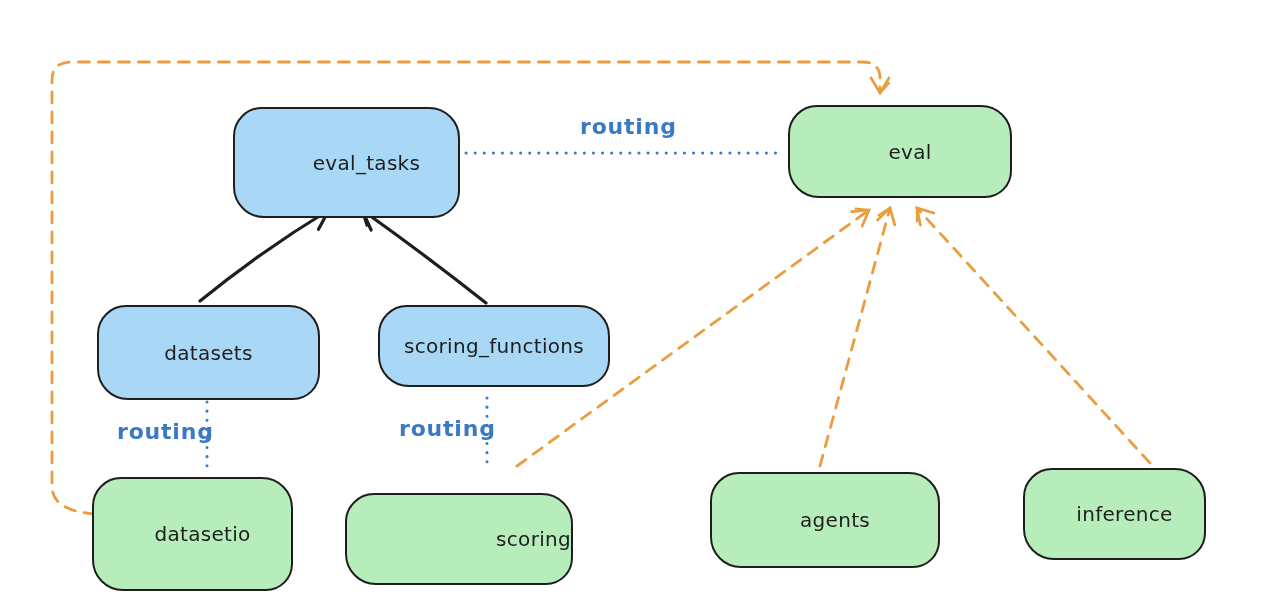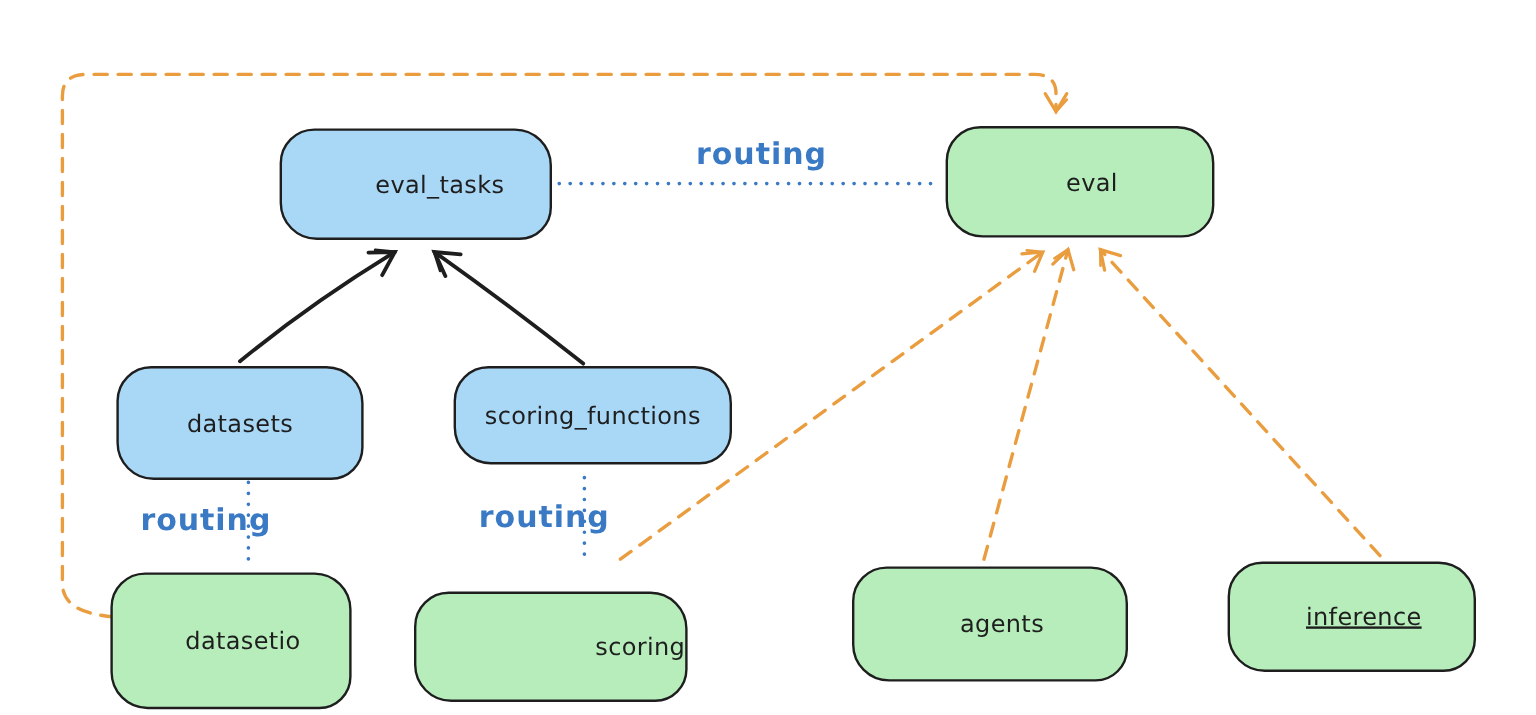--- a/index.html
+++ b/index.html
@@ -29,33 +29,33 @@
     border: 2.5px solid var(--node-stroke, #1e1e1e);
     border-radius: 29px 31px 27px 31px;
     box-sizing: border-box;
     color: var(--node-stroke, #1e1e1e);
     font-size: 20px;
     letter-spacing: 0.3px;
   }
   .node--blue  { background: var(--node-blue-fill, #a9d7f6); }
   .node--green { background: var(--node-green-fill, #b6edbb); padding-left: 20px; }
 
-  .node-eval-tasks        { left: 233px; top: 107px; width: 227px; height: 93px; padding-left: 40px; }
+  .node-eval-tasks        { left: 233px; top: 107px; width: 227px; height: 111px; padding-left: 40px; }
   .node-eval              { left: 788px; top: 105px; width: 224px; height: 93px; }
-  .node-datasets          { left:  97px; top: 305px; width: 206px; height: 95px; }
+  .node-datasets          { left:  97px; top: 305px; width: 223px; height: 95px; }
   .node-scoring-functions { left: 378px; top: 305px; width: 232px; height: 82px; }
   .node-datasetio         { left:  92px; top: 477px; width: 201px; height: 114px; }
   .node-scoring           { left: 345px; top: 493px; width: 228px; height: 92px; justify-content: flex-end; }
   .node-agents            { left: 710px; top: 472px; width: 230px; height: 96px; }
-  .node-inference         { left: 1023px; top: 468px; width: 207px; height: 92px; text-decoration: underline; }
+  .node-inference         { left: 1023px; top: 468px; width: 183px; height: 92px; }
 
   .edge-label {
     position: absolute;
     color: var(--routing-blue, #3a7ac5);
-    font-size: 25px;
+    font-size: 22px;
     font-weight: 600;
     letter-spacing: 0.8px;
   }
   .lbl-routing-top  { left: 580px; top: 114px; }
   .lbl-routing-left { left: 117px; top: 419px; }
   .lbl-routing-mid  { left: 399px; top: 416px; }
 </style>
 </head>
 <body>
 

